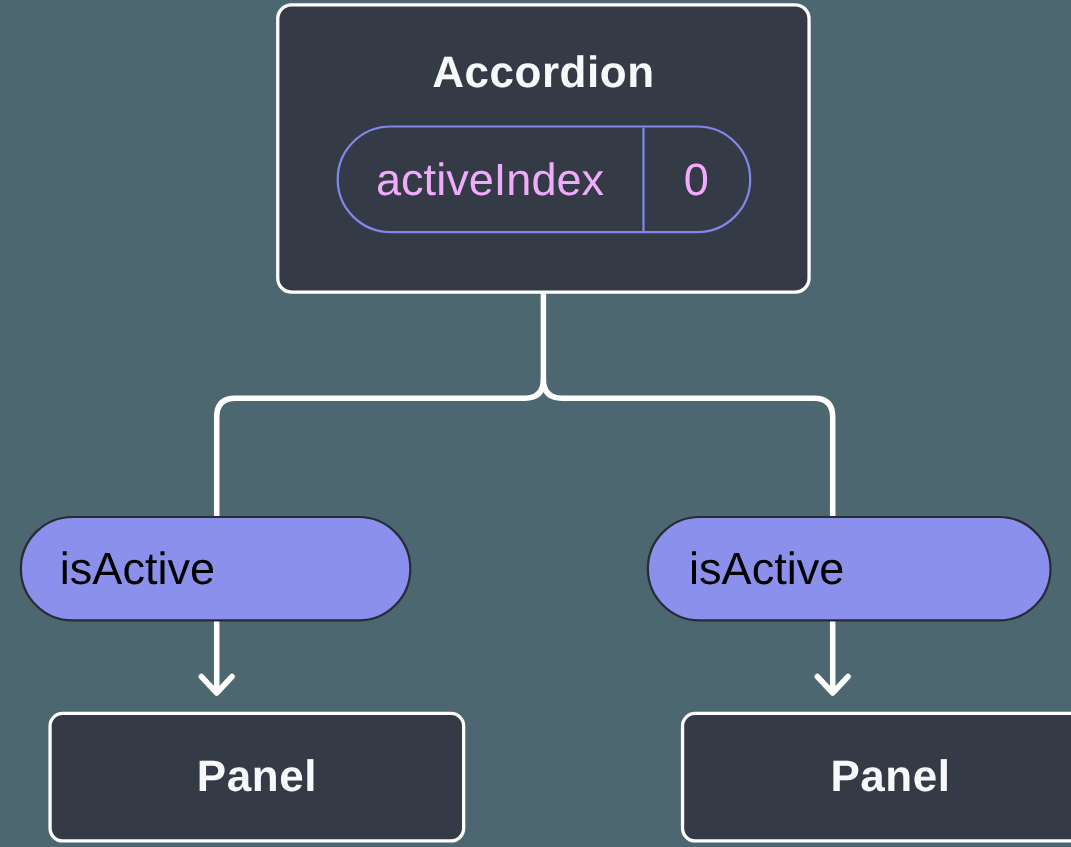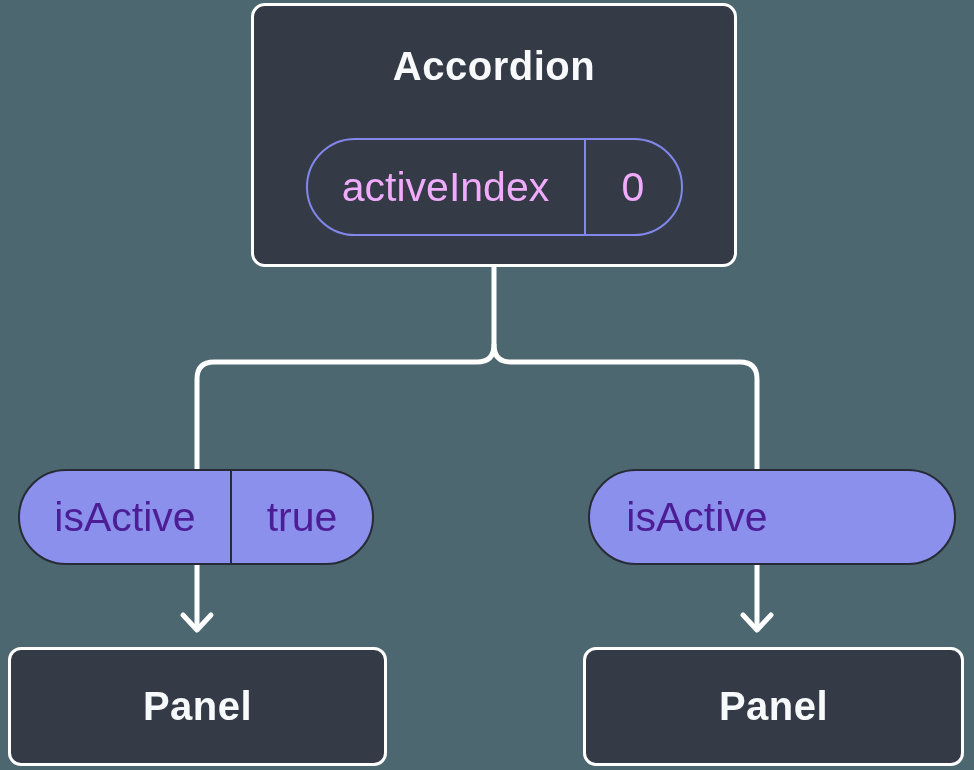--- a/index.html
+++ b/index.html
@@ -22,21 +22,20 @@
     stroke-width: 5;
     stroke-linecap: round;
     stroke-linejoin: round;
   }
   .node {
     position: absolute;
     background: #343A46;
     border: 3px solid #FFFFFF;
     box-sizing: border-box;
     color: #F7F9FA;
-    gap: 24px;
   }
   .root-node {
     left: 251px; top: 3px;
     width: 486px; height: 264px;
     border-radius: 14px;
     display: flex;
     flex-direction: column;
     align-items: center;
   }
   .root-title {
@@ -74,21 +73,21 @@
   .prop-pill {
     position: absolute;
     top: 469px;
     height: 96px;
     box-sizing: border-box;
     background: #8B90ED;
     border: 2.5px solid #262B35;
     border-radius: 48px;
     display: flex;
     align-items: stretch;
-    color: #4c1d95;
+    color: #000000;
     font-size: 41px;
   }
   .prop-pill-left  { left: 18px;  width: 356px; }
   .prop-pill-right { left: 588px; width: 368px; }
   .prop-name {
     width: 210px;
     display: flex;
     align-items: center;
     justify-content: center;
   }
@@ -103,20 +102,21 @@
   .panel-node {
     top: 647px;
     height: 119px;
     border-radius: 13px;
     display: flex;
     align-items: center;
     justify-content: center;
     font-size: 40px;
     font-weight: 600;
     letter-spacing: 0.5px;
+    margin-left: 36px;
   }
   .panel-node-left  { left: 8px;   width: 379px; }
   .panel-node-right { left: 583px; width: 381px; }
 </style>
 </head>
 <body>
 
 <div class="canvas">
 
   <svg class="connectors" viewBox="0 0 974 770" aria-hidden="true">
@@ -131,21 +131,20 @@
   <div class="node root-node">
     <div class="root-title">Accordion</div>
     <div class="state-pill">
       <div class="state-name">activeIndex</div>
       <div class="state-value">0</div>
     </div>
   </div>
 
   <div class="prop-pill prop-pill-left">
     <div class="prop-name">isActive</div>
-    <div class="prop-value">true</div>
   </div>
 
   <div class="prop-pill prop-pill-right">
     <div class="prop-name">isActive</div>
   </div>
 
   <div class="node panel-node panel-node-left">
     <div>Panel</div>
   </div>
 

